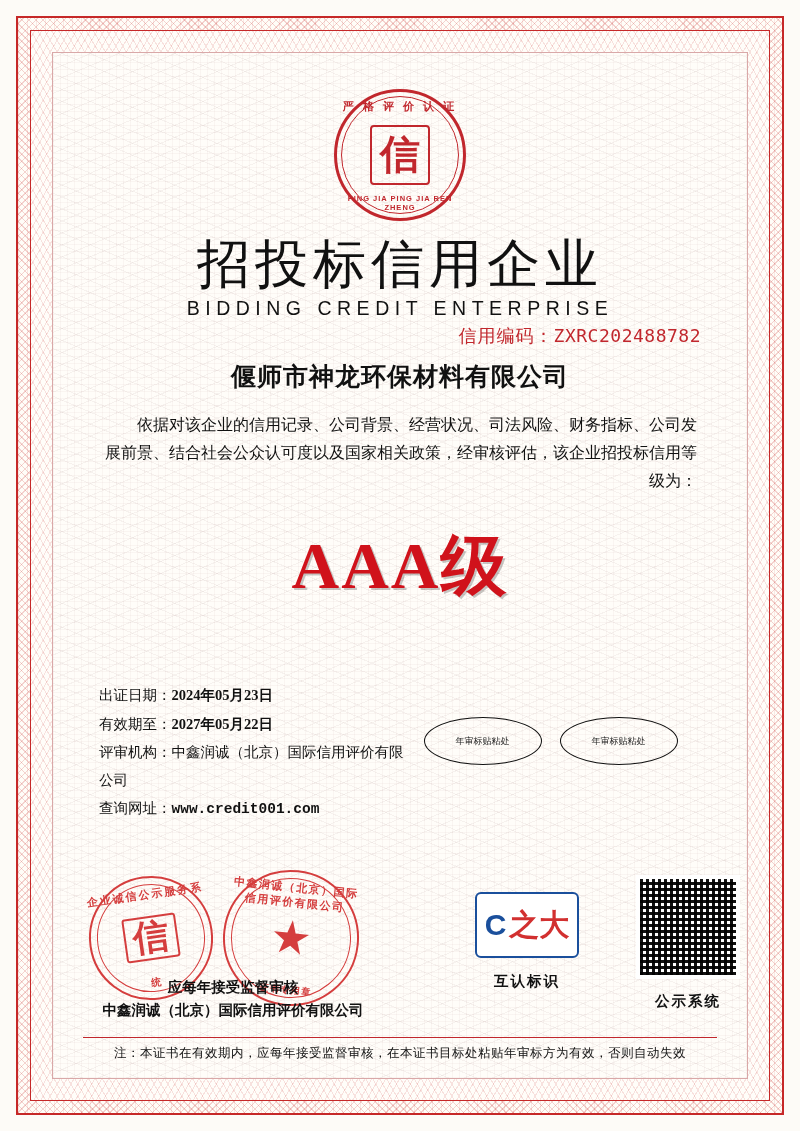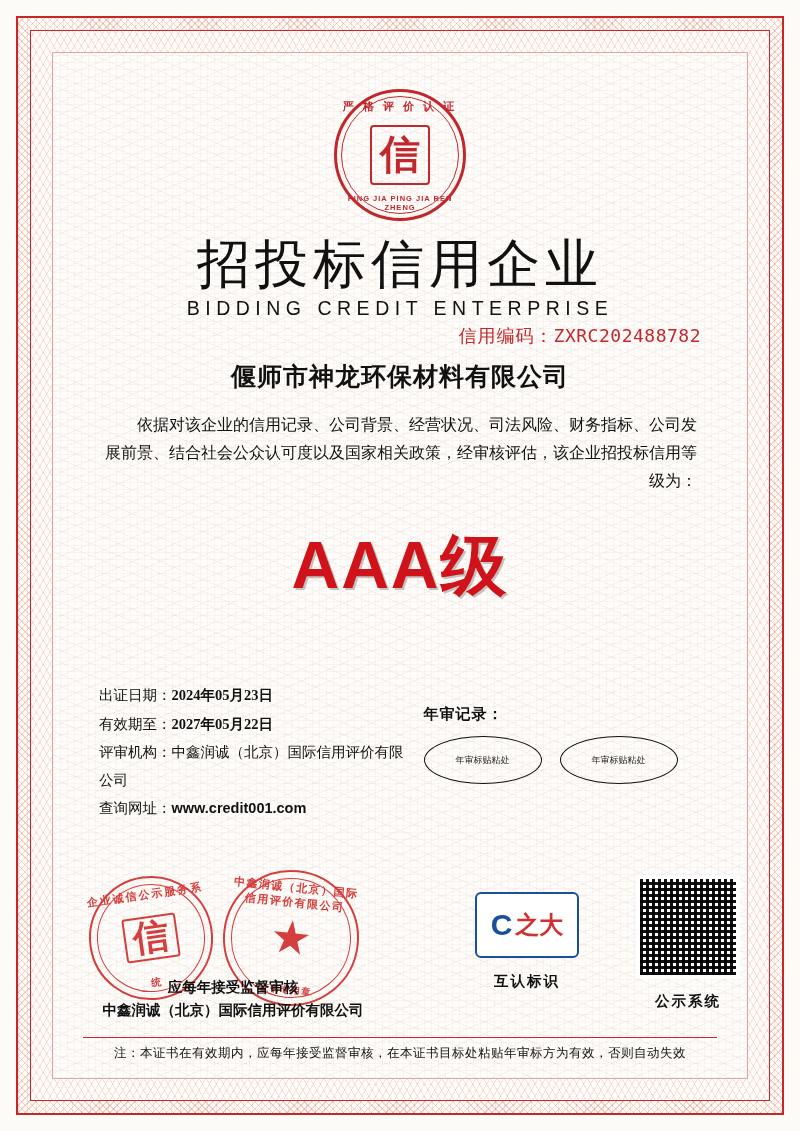--- a/index.html
+++ b/index.html
@@ -178,21 +178,21 @@
     font-family: "DejaVu Sans", "Liberation Sans", sans-serif;
     padding: 0 4px;
   }
 
   .grade {
     margin-top: 26px;
     font-size: 66px;
     font-weight: bold;
     color: #d0121b;
     letter-spacing: 2px;
-    font-family: Liberation Sans, sans-serif;
+    font-family: Liberation Serif, serif;
     text-shadow: 2px 2px 0 rgba(0,0,0,.22);
   }
 
   
   .details-row {
     margin-top: 70px;
     display: flex;
     justify-content: space-between;
     align-items: flex-start;
     text-align: left;
@@ -202,21 +202,21 @@
     font-size: 14.5px;
     line-height: 1.95;
     color: #111;
     font-family: "DejaVu Sans", "Liberation Sans", sans-serif;
   }
   .details .val {
     font-family: "Liberation Serif", serif;
     font-weight: bold;
   }
   .details .url {
-    font-family: Liberation Sans, sans-serif;
+    font-family: Liberation Mono, monospace;
     font-weight: bold;
   }
   .annual {
     width: 300px;
     padding-top: 24px;
   }
   .annual-title {
     font-size: 15px;
     font-weight: bold;
     color: #111;
@@ -345,21 +345,21 @@
     background: #fff;
   }
   .mutual-logo .c {
     color: #1a4f9c;
     font-size: 30px;
     font-weight: bold;
     font-family: "Liberation Sans", sans-serif;
   }
   .mutual-logo .z {
     color: #d23030;
-    font-size: 24px;
+    font-size: 30px;
     font-weight: bold;
     font-family: "DejaVu Sans", sans-serif;
     text-align: right;
   }
   .cap {
     margin-top: 14px;
     font-size: 14.5px;
     font-weight: bold;
     letter-spacing: 2px;
     color: #111;
@@ -442,21 +442,20 @@
           </div>
           <div>
             <span>评审机构：</span><span>中鑫润诚（北京）国际信用评价有限公司</span>
           </div>
           <div>
             <span>查询网址：</span><span class="url">www.credit001.com</span>
           </div>
         </div>
 
         <div class="annual">
-          <div class="annual-title">年审记录：</div>
           <div class="annual-ovals">
             <div class="oval">年审标贴粘处</div>
             <div class="oval">年审标贴粘处</div>
           </div>
         </div>
       </div>
     </div>
 
     <div class="seals">
 

